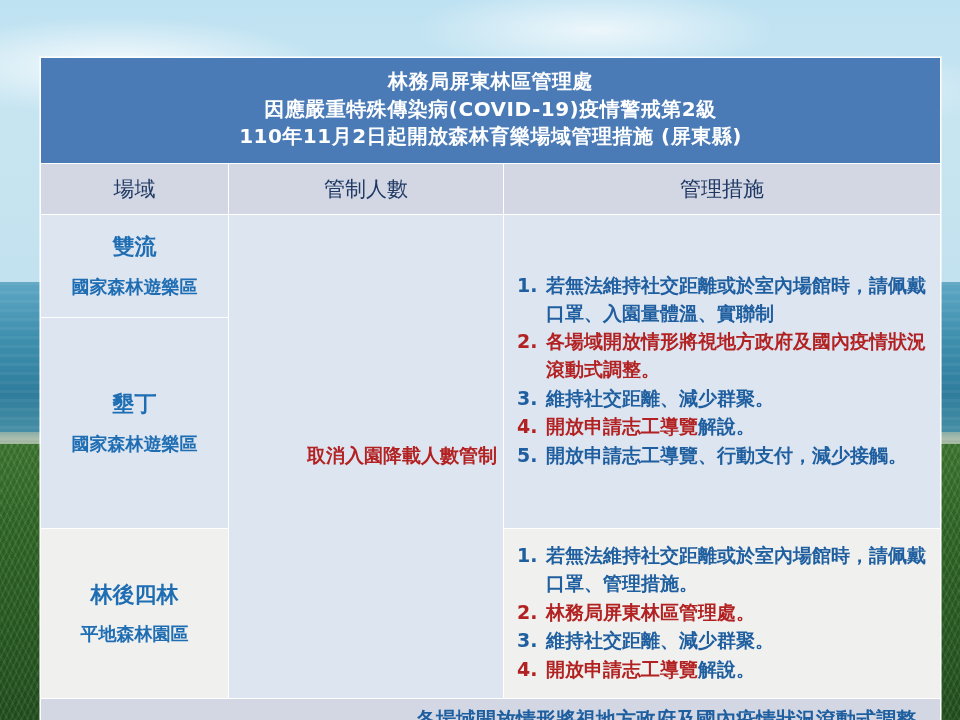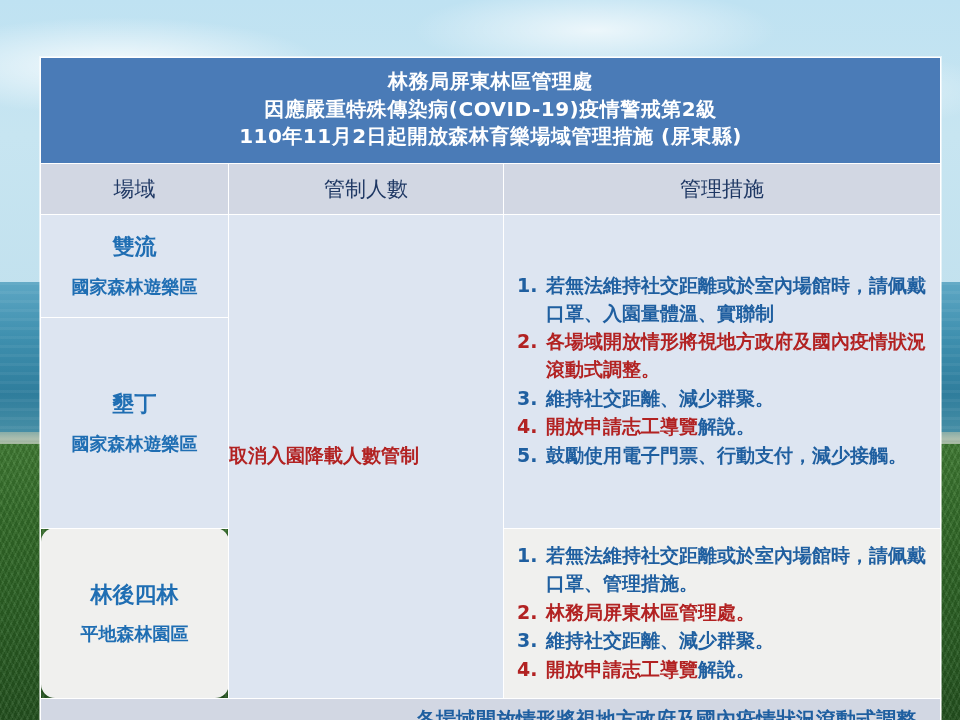--- a/index.html
+++ b/index.html
@@ -120,44 +120,45 @@
     padding: 11px;
   }
 
   
   .venue-cell {
     background: #dde5f1;
     text-align: center;
     color: #1f5fa0;
     padding: 12px 6px;
   }
-  .venue-cell.light { background: #f0f0ee; border-radius: 14px; }
+  .venue-cell.light { background: #f0f0ee; }
   .venue-name {
     display: block;
     font-size: 22px;
     font-weight: bold;
     color: #1f6eb3;
     line-height: 1.25;
   }
   .venue-sub {
     display: block;
     font-size: 18px;
     font-weight: bold;
     color: #1f6eb3;
     line-height: 1.3;
     margin-top: 14px;
   }
 
   
   .capacity-cell {
     background: #dde5f1;
-    text-align: left;
+    text-align: right;
     color: #b22222;
     font-size: 19px;
     font-weight: bold;
+    padding: 6px;
   }
 
   
   .measures-cell {
     background: #dde5f1;
     padding: 9px 12px 9px 8px;
     vertical-align: top;
   }
   .measures-cell.light { background: #f0f0ee; }
 
@@ -251,21 +252,21 @@
               <li>
                 <span class="num c-blue">3.</span>
                 <span class="txt"><span class="c-blue">維持社交距離、減少群聚。</span></span>
               </li>
               <li>
                 <span class="num c-red">4.</span>
                 <span class="txt"><span class="c-red">開放申請志工導覽</span><span class="c-blue">解說。</span></span>
               </li>
               <li>
                 <span class="num c-blue">5.</span>
-                <span class="txt"><span class="c-blue">鼓勵使用電子門票、行動支付，減少接觸。</span></span>
+                <span class="txt"><span class="c-blue">開放申請志工導覽、行動支付，減少接觸。</span></span>
               </li>
             </ol>
         </td>
       </tr>
 
       <tr>
         <td class="venue-cell" style="height:211px">
           <span class="venue-name">墾丁</span>
           <span class="venue-sub">國家森林遊樂區</span>
         </td>

